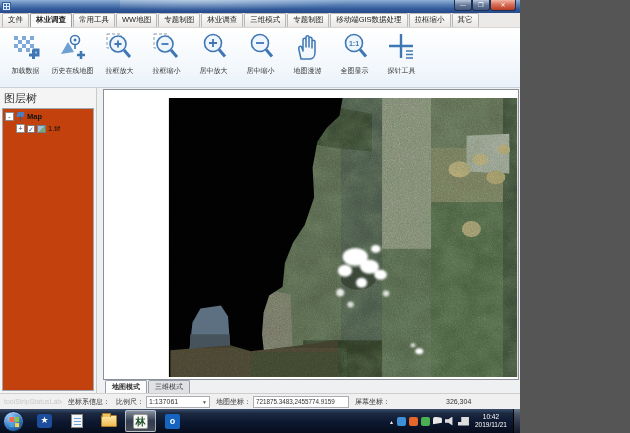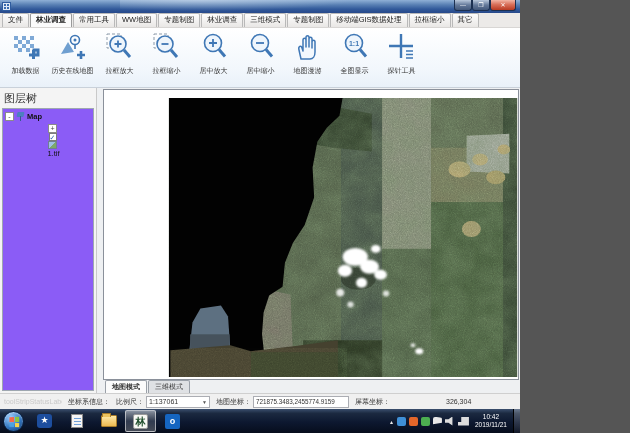--- a/index.html
+++ b/index.html
@@ -27,23 +27,23 @@
   
   .toolbar { height:60px; background:linear-gradient(180deg,#ffffff,#f2f7fc 70%,#e9f1f9); border-bottom:1px solid #c9d1da; display:flex; padding:2px 0 0 2px; }
   .tool-btn { width:47px; display:flex; flex-direction:column; align-items:center; padding-top:2px; }
   .tool-btn svg { width:30px; height:32px; display:block; }
   .tool-label { font-size:7px; color:#333; margin-top:2px; white-space:nowrap; }
 
   
   .main { height:305px; display:flex; background:#eef0f2; }
   .left-panel { width:97px; background:#f4f4f4; border-right:1px solid #c9c9c9; display:flex; flex-direction:column; }
   .panel-title { font-size:11px; color:#333; padding:3px 4px 2px 4px; }
-  .tree-box { flex:1; margin:0 2px 2px 2px; background:#8b5cf6; border:1px solid #9ea7b0; padding:3px 2px; overflow:hidden; }
+  .tree-box { flex:1; margin:0 2px 2px 2px; background:#c2410c; border:1px solid #9ea7b0; padding:3px 2px; overflow:hidden; }
   .tree-row { display:flex; align-items:center; font-size:7.5px; color:#111; margin-bottom:3px; }
-  .tree-row.child { margin-left:11px;flex-direction:column; }
+  .tree-row.child { margin-left:11px; }
   .expander { width:9px; height:9px; border:1px solid #8b8b8b; background:#fff; font-size:7px; line-height:7px; text-align:center; color:#444; margin-right:2px; flex:0 0 auto; }
   .pin-icon { width:9px; height:9px; margin-right:2px; position:relative; flex:0 0 auto; }
   .pin-icon::before { content:""; position:absolute; left:1px; top:0; width:7px; height:5px; background:#4d7fc0; border-radius:1px; transform:skewX(-12deg); }
   .pin-icon::after { content:""; position:absolute; left:4px; top:4px; width:1px; height:5px; background:#355a8f; }
   .checkbox { width:8px; height:8px; border:1px solid #7c7c7c; background:#fff; font-size:7px; line-height:7px; color:#2f62b0; text-align:center; margin-right:2px; flex:0 0 auto; }
   .img-ico { width:9px; height:8px; background:linear-gradient(135deg,#9fc0e6 50%,#7da96b 50%); border:1px solid #6f7f92; margin-right:2px; flex:0 0 auto; }
   .bold { font-weight:bold; }
 
   .map-wrap { flex:1; display:flex; flex-direction:column; padding:1px 1px 0 6px; }
   .map-area { flex:1; position:relative; background:#fff; border:1px solid #8a909a; overflow:hidden; }

